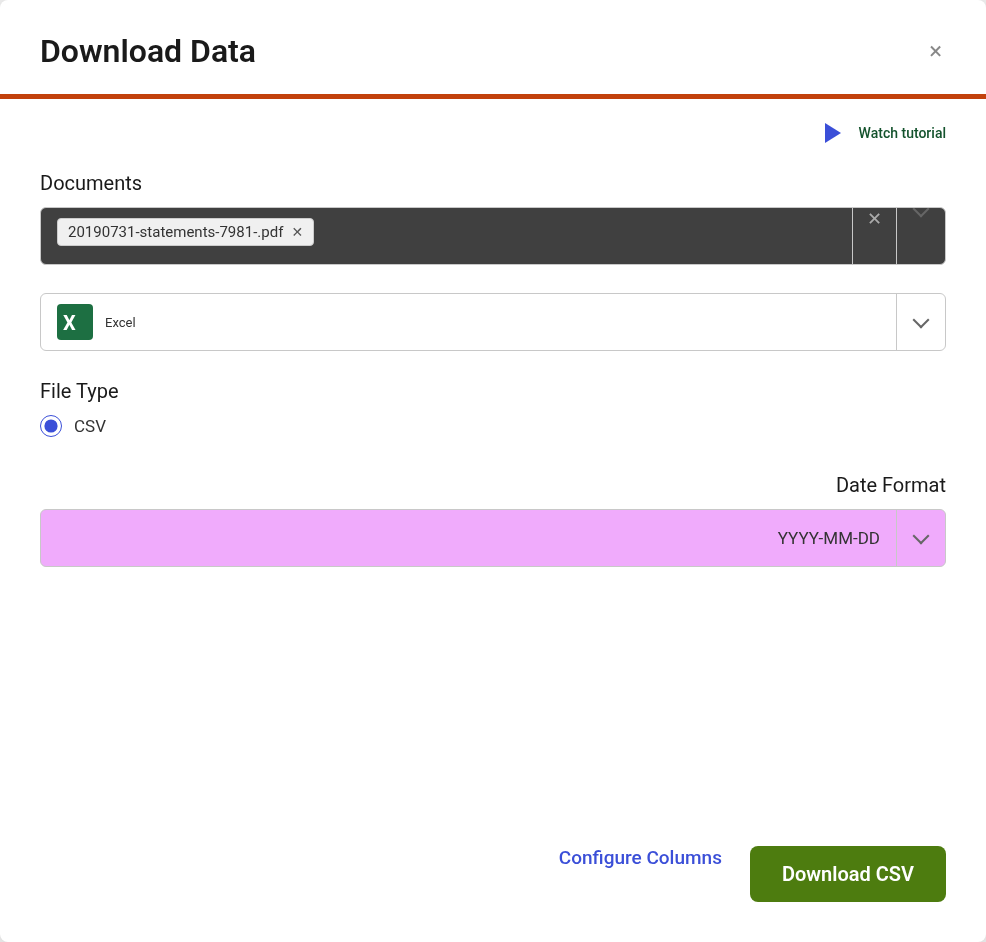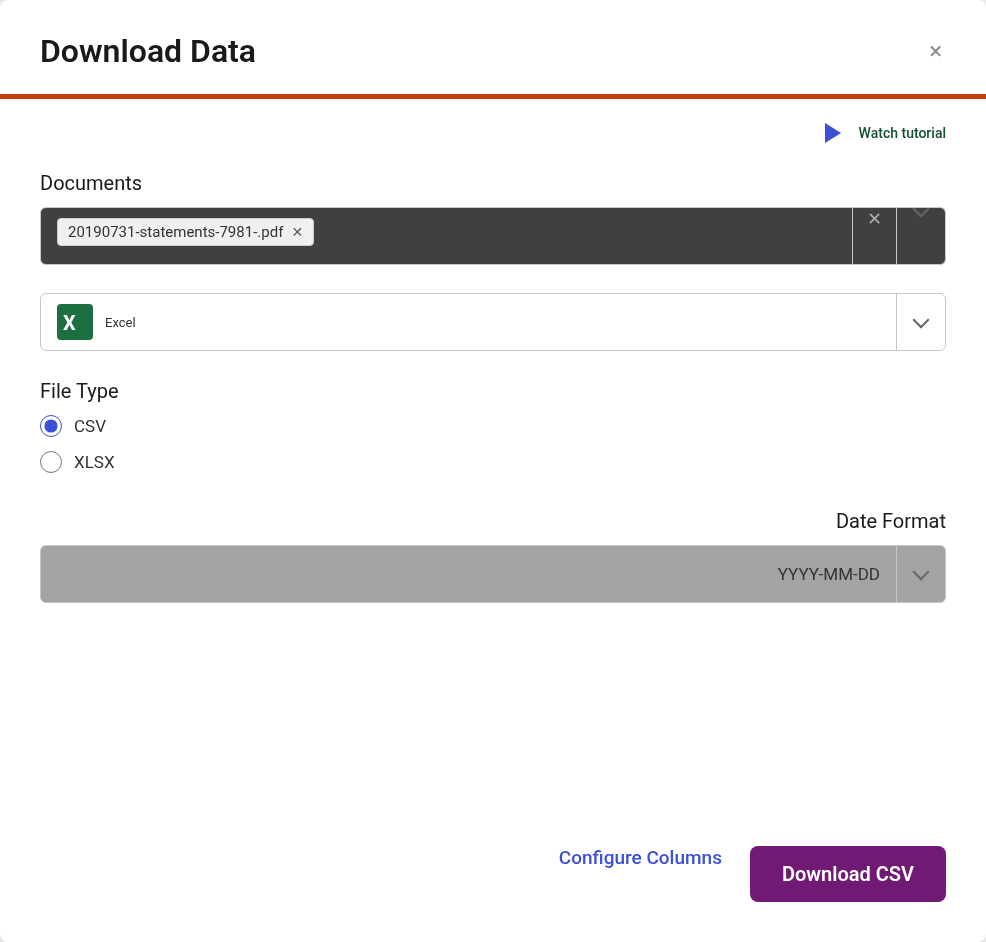--- a/index.html
+++ b/index.html
@@ -239,21 +239,21 @@
     .date-format-section {
       margin-bottom: 40px;
       text-align: right;
     }
 
     .date-format-field {
       display: flex;
       align-items: center;
       border: 1.5px solid #c8c8c8;
       border-radius: 6px;
-      background: #a3a3a3;
+      background: #f0abfc;
       min-height: 58px;
       margin-top: 12px;
     }
 
     .date-format-inner {
       flex: 1;
       padding: 10px 16px;
       font-size: 17px;
       color: #333;
     }
@@ -270,21 +270,21 @@
     .configure-btn {
       background: none;
       border: none;
       cursor: pointer;
       color: #3b4fd8;
       font-size: 19px;
       font-weight: 500;
     }
 
     .download-btn {
-      background: #701a75;
+      background: #4d7c0f;
       color: #fff;
       border: none;
       border-radius: 8px;
       padding: 16px 32px;
       font-size: 20px;
       font-weight: 600;
       cursor: pointer;
     }
 
     .chevron-down {
@@ -351,24 +351,20 @@
       </button>
     </div>
 
     <div class="file-type-section">
       <div class="section-label">File Type</div>
       <div class="radio-group">
         <label class="radio-option">
           <input type="radio" name="file-type" value="csv" checked="" style="">
           <span class="radio-label">CSV</span>
         </label>
-        <label class="radio-option">
-          <input type="radio" name="file-type" value="xlsx" style="">
-          <span class="radio-label">XLSX</span>
-        </label>
       </div>
     </div>
 
     <div class="date-format-section">
       <div class="section-label">Date Format</div>
       <div class="date-format-field">
         <div class="date-format-inner">YYYY-MM-DD</div>
         <div class="select-divider"></div>
         <button class="select-arrow">
           <span class="chevron-down"></span>

